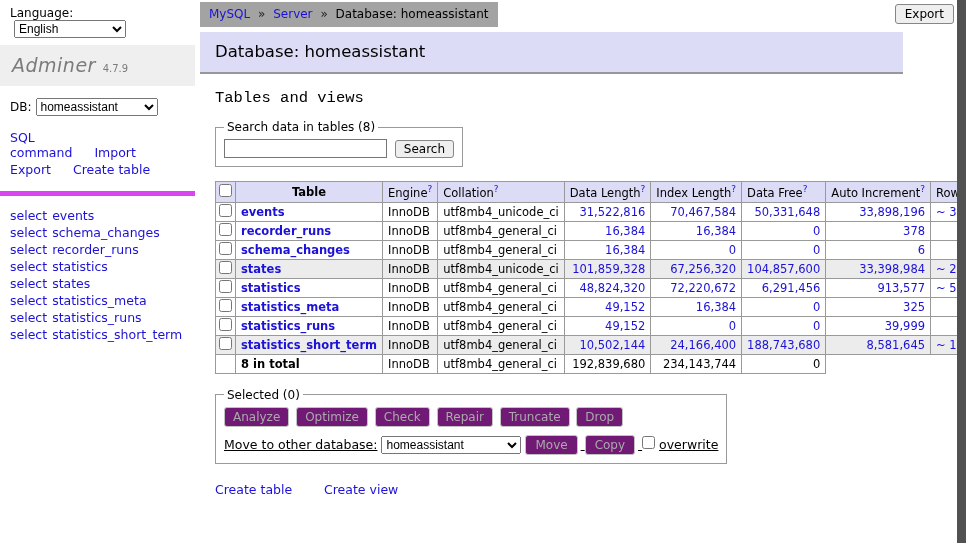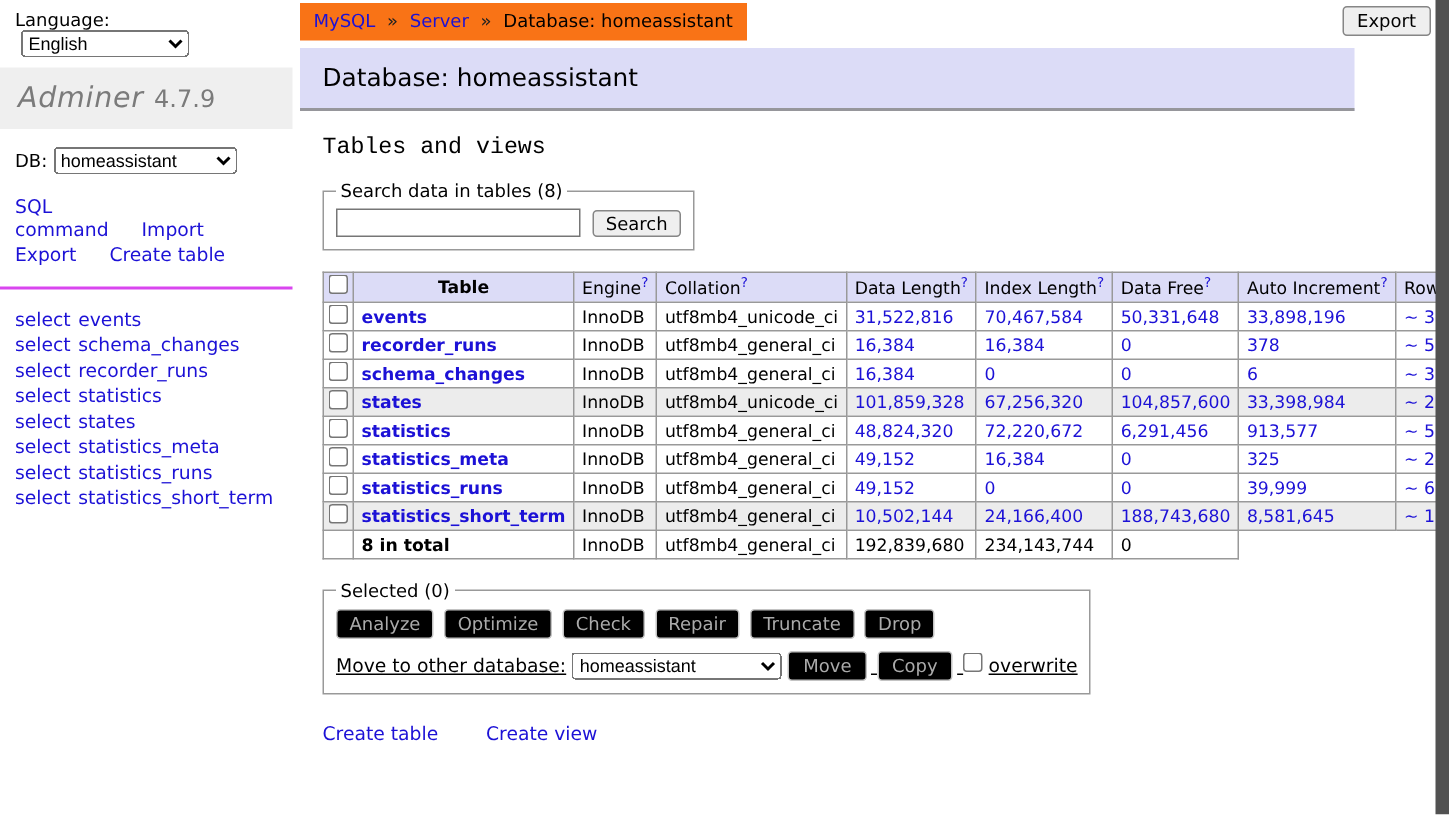--- a/index.html
+++ b/index.html
@@ -9,38 +9,38 @@
     font-size: 12px; color: #000; background: #fff; position: relative;
   }
   a { color: #1c11d6; text-decoration: none; cursor: pointer; }
 
   
   #sidebar { position: absolute; left: 0; top: 0; width: 195px; }
   .lang-row { padding: 6px 8px 7px 10px; font-size: 12px; }
   .lang-row select { width: 112px; font-size: 12px; margin-left: 4px; }
   .app-band { background: #efefef; padding: 9px 12px 10px 12px; }
   .app-band .app-name { font-style: italic; color: #7b7b7b; font-size: 19px; letter-spacing: .5px; }
-  .app-band .app-ver { color: #7b7b7b; font-size: 16px; margin-left: 3px; }
+  .app-band .app-ver { color: #7b7b7b; font-size: 10px; margin-left: 3px; }
   .db-row { padding: 12px 8px 4px 10px; }
   .db-row select { width: 122px; font-size: 12px; margin-left: 4px; }
-  .side-links { padding: 10px 10px 12px 10px; border-bottom: 2px solid #d946ef; font-size: 12.5px; }
+  .side-links { padding: 10px 10px 12px 10px; border-bottom: 5px solid #d946ef; font-size: 12.5px; }
   .side-links .row { margin-bottom: 2px; }
   .side-links a { margin-right: 22px; }
   .tbl-list { padding: 12px 10px; font-size: 12.5px; }
   .tbl-list .row { margin-bottom: 1px; line-height: 1.28; }
   .tbl-list a.sel { margin-right: 5px; }
 
   
   #content { position: absolute; left: 200px; top: 0; width: 756px; }
-  .breadcrumb { display: inline-block; background: #f97316; padding: 5px 9px 6px 9px; font-size: 12px; margin-top: 2px; }
+  .breadcrumb { display: inline-block; background: #a3a3a3; padding: 5px 9px 6px 9px; font-size: 12px; margin-top: 2px; }
   .breadcrumb .sep { color: #222; margin: 0 4px; }
   .logout-wrap { position: absolute; right: 12px; top: 4px; }
   button { font-family: "DejaVu Sans", "Liberation Sans", sans-serif; font-size: 12px;
            background: #efefef; border: 1px solid #868686; border-radius: 3px; padding: 2px 9px; cursor: pointer; }
-  button:disabled { color: #aaa; border-color: #c3c3c3; background: #000000; cursor: default; }
+  button:disabled { color: #aaa; border-color: #c3c3c3; background: #701a75; cursor: default; }
   h2.db-title { background: #dcdcf7; font-weight: normal; font-size: 16.5px; padding: 10px 15px 11px 15px;
                 border-bottom: 2px solid #96969b; margin: 5px 53px 0 0; }
   .pagebody { padding: 0 0 0 15px; }
   .toplinks { margin-top: 17px; }
   .toplinks a { margin-right: 20px; font-size: 12.5px; }
   h3 { font-weight: normal; font-size: 15.5px; margin-top: 15px; font-family: Liberation Mono, monospace; }
 
   fieldset { display: inline-block; border: 1px solid #999; padding: 5px 8px 8px 8px; margin-top: 13px; }
   legend { font-size: 12px; padding: 0 3px; }
   .search-fs input[type=text] { width: 163px; height: 19px; border: 1px solid #767676; font-size: 12px; padding: 1px 3px; }
@@ -48,21 +48,21 @@
 
   table { border-collapse: collapse; margin-top: 14px; font-size: 11.5px; }
   th, td { border: 1px solid #999; padding: 2px 5px; white-space: nowrap; height: 17px; }
   thead th, thead td { background: #dcdcf7; font-weight: normal; }
   thead th.tname { font-weight: bold; text-align: center; }
   sup.help { font-size: 9px; }
   sup.help a { color: #1c11d6; }
   td.chk, th.chk { text-align: center; padding: 0 3px; }
   th.rowname { text-align: left; font-weight: bold; }
   th.rowname a { font-weight: bold; }
-  td.num { text-align: left; color: #1c11d6; }
+  td.num { text-align: right; color: #1c11d6; }
   tr.stripe td, tr.stripe th { background: #ececec; }
   tfoot th { text-align: left; }
   tfoot td.num { color: #000; }
   col.c-chk { width: 20px; } col.c-name { width: 122px; } col.c-eng { width: 45px; }
   col.c-coll { width: 102px; } col.c-dl { width: 72px; } col.c-il { width: 74px; }
   col.c-df { width: 67px; } col.c-ai { width: 77px; } col.c-rows { width: 63px; }
 
   .selected-fs { margin-top: 14px; min-width: 400px; }
   .selected-fs .btnrow button { margin-right: 3px; padding: 2px 8px; }
   .selected-fs .moverow { margin-top: 8px; font-size: 12.5px; text-decoration: underline; }

